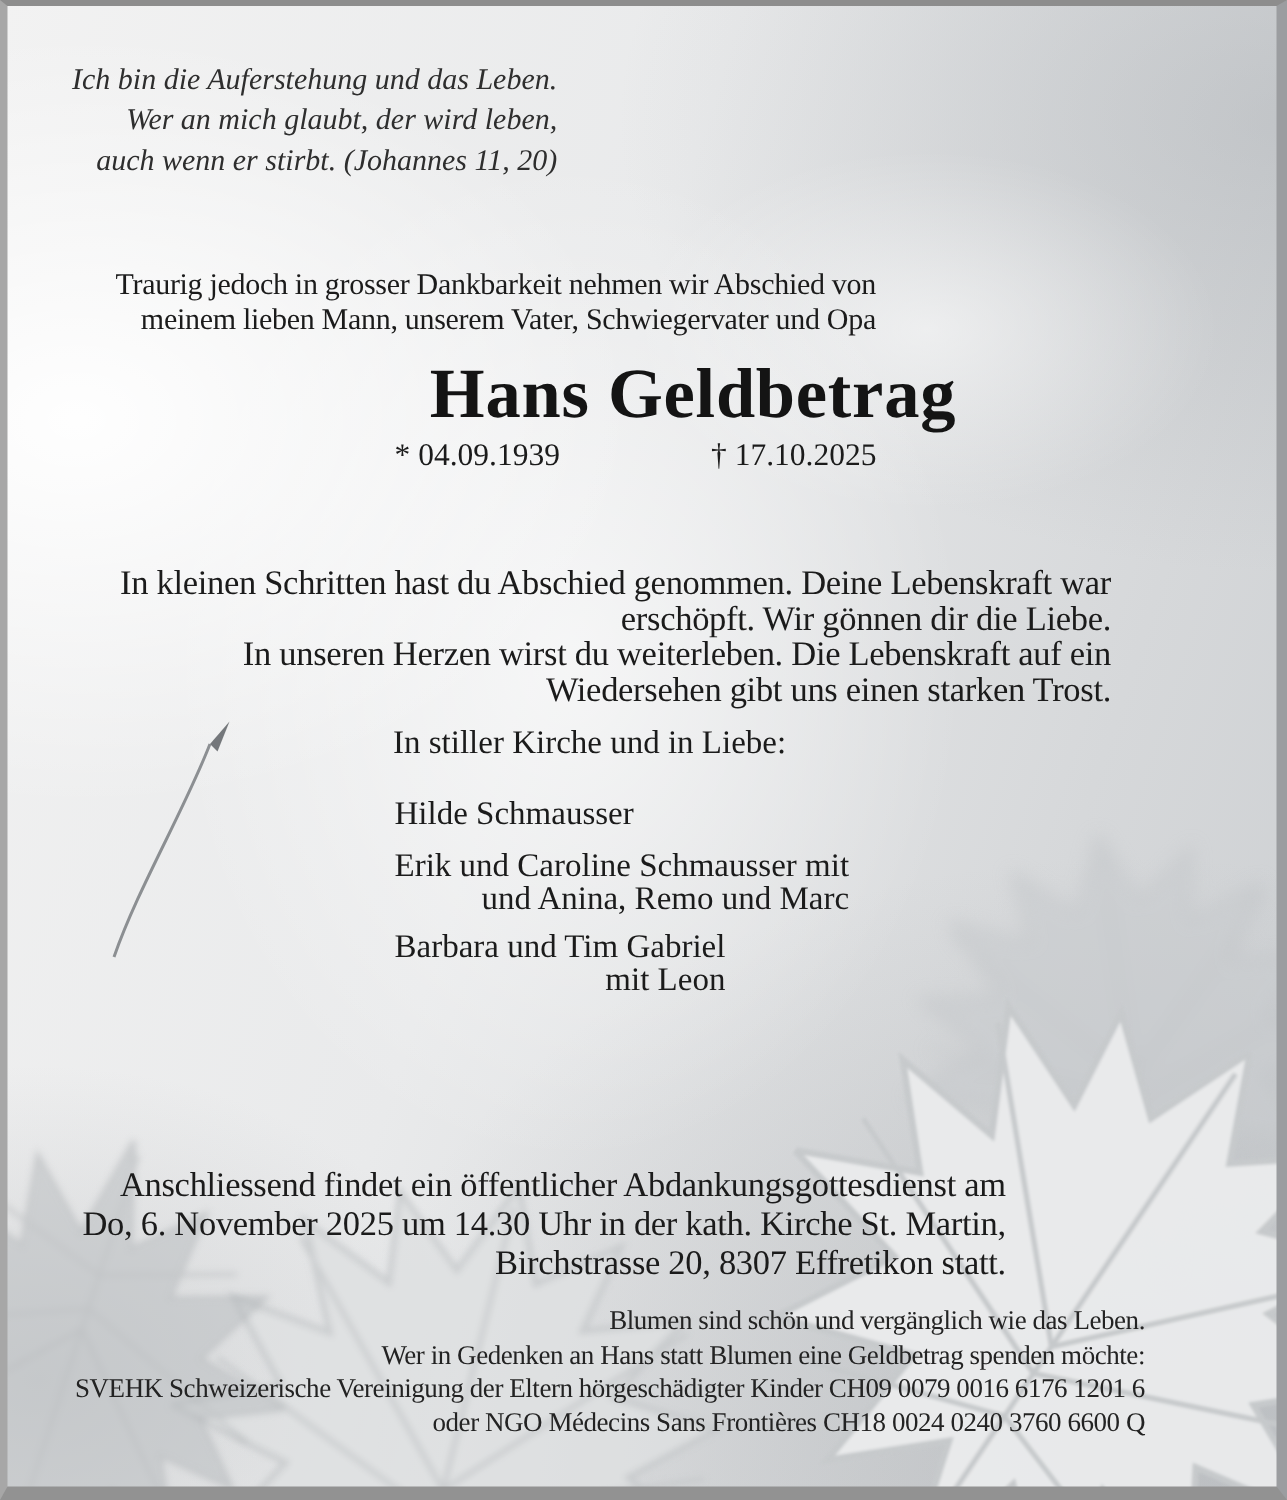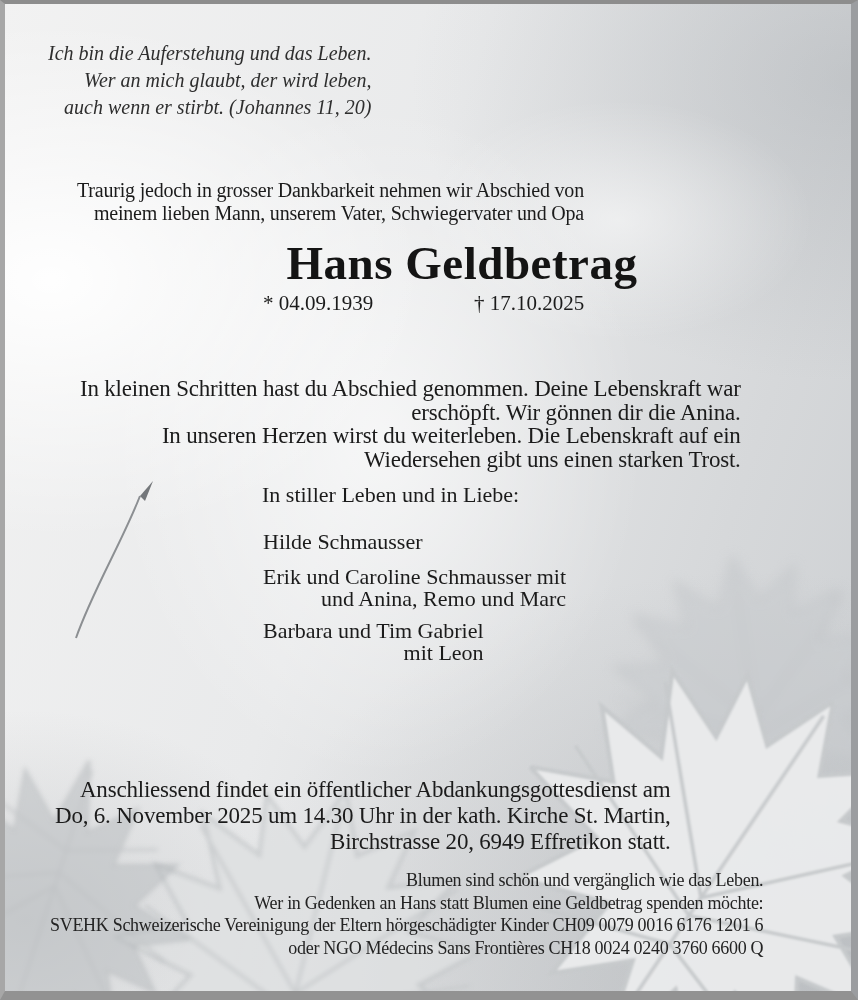--- a/index.html
+++ b/index.html
@@ -96,44 +96,44 @@
     <div>Traurig jedoch in grosser Dankbarkeit nehmen wir Abschied von</div>
     <div>meinem lieben Mann, unserem Vater, Schwiegervater und Opa</div>
   </div>
 
   <div class="txt name">Hans Geldbetrag</div>
   <div class="txt dates birth">* 04.09.1939</div>
   <div class="txt dates death">† 17.10.2025</div>
 
   <div class="txt bodytext">
     <div>In kleinen Schritten hast du Abschied genommen. Deine Lebenskraft war</div>
-    <div>erschöpft. Wir gönnen dir die Anina.</div>
+    <div>erschöpft. Wir gönnen dir die Liebe.</div>
     <div>In unseren Herzen wirst du weiterleben. Die Lebenskraft auf ein</div>
     <div>Wiedersehen gibt uns einen starken Trost.</div>
   </div>
 
-  <div class="txt mourn-head">In stiller Leben und in Liebe:</div>
+  <div class="txt mourn-head">In stiller Kirche und in Liebe:</div>
 
   <div class="txt fam fam-0">
     <div>Hilde Schmausser</div>
   </div>
   <div class="txt fam fam-1">
     <div>Erik und Caroline Schmausser mit</div>
     <div>und Anina, Remo und Marc</div>
   </div>
   <div class="txt fam fam-2">
     <div>Barbara und Tim Gabriel</div>
     <div>mit Leon</div>
   </div>
 
 
   <div class="txt service">
     <div>Anschliessend findet ein öffentlicher Abdankungsgottesdienst am</div>
     <div>Do, 6. November 2025 um 14.30 Uhr in der kath. Kirche St. Martin,</div>
-    <div>Birchstrasse 20, 6949 Effretikon statt.</div>
+    <div>Birchstrasse 20, 8307 Effretikon statt.</div>
   </div>
 
   <div class="txt donations">
     <div>Blumen sind schön und vergänglich wie das Leben.</div>
     <div>Wer in Gedenken an Hans statt Blumen eine Geldbetrag spenden möchte:</div>
     <div>SVEHK Schweizerische Vereinigung der Eltern hörgeschädigter Kinder CH09 0079 0016 6176 1201 6</div>
     <div>oder NGO Médecins Sans Frontières CH18 0024 0240 3760 6600 Q</div>
   </div>
 
   <div class="frame"></div>

